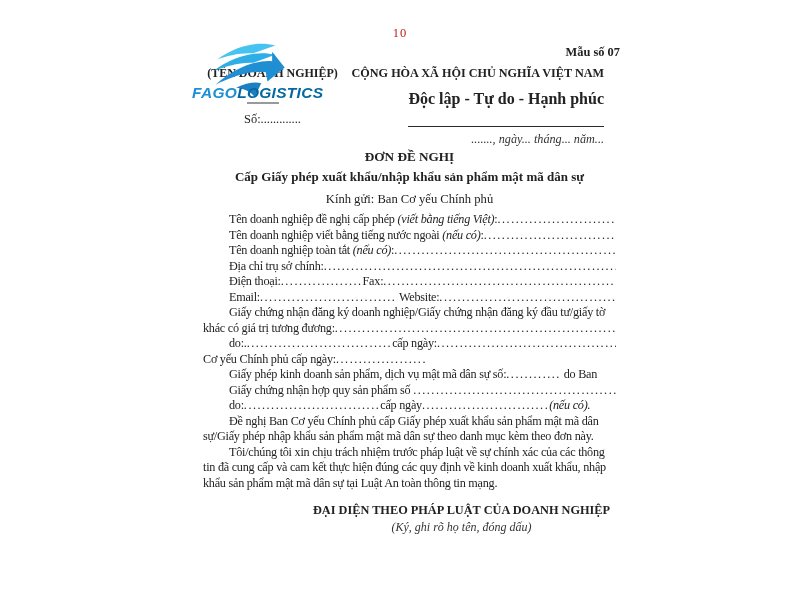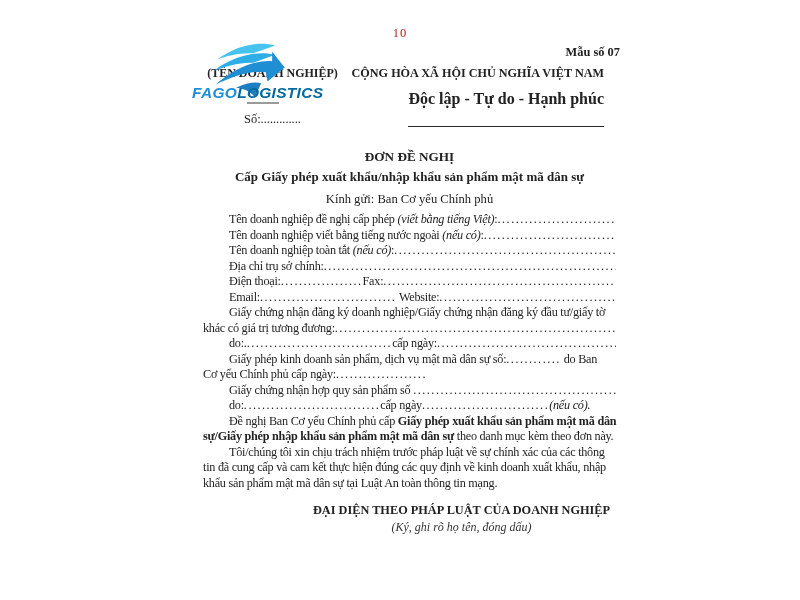--- a/index.html
+++ b/index.html
@@ -65,21 +65,21 @@
 
   
   .form-body {
     position: absolute; left: 203px; top: 212px; width: 413px;
     font-size: 12.2px; letter-spacing: -0.25px; color: #232323;
   }
   .fline { white-space: nowrap; line-height: 15.5px; height: 15.5px; }
   .fline.indent { padding-left: 26px; }
   .fline.clip { overflow: hidden; }
   .s-i { font-style: italic; }
-  .s-b { font-weight: bold; text-align: center; }
+  .s-b { font-weight: normal; text-align: center; }
   .s-d { letter-spacing: 1.5px; }
 
   
   .sig { position: absolute; left: 304px; top: 503px; width: 315px; text-align: center; }
   .sig1 { font-weight: bold; font-size: 12.3px; white-space: nowrap; }
   .sig2 { font-style: italic; font-size: 12px; margin-top: 2px; color: #333; }
 </style>
 </head>
 <body>
 
@@ -102,40 +102,41 @@
     </div>
   </div>
 
   <div class="hleft-so">Số:.............</div>
 
   <div class="hright">
     <div class="country">CỘNG HÒA XÃ HỘI CHỦ NGHĨA VIỆT NAM</div>
     <div class="motto-wrap">
       <span class="motto">Độc lập - Tự do - Hạnh phúc</span>
     </div>
+    <div class="dateline">......., ngày... tháng... năm...</div>
   </div>
 
   <div class="title-block">
     <div class="t1">ĐƠN ĐỀ NGHỊ</div>
     <div class="t2">Cấp Giấy phép xuất khẩu/nhập khẩu sản phẩm mật mã dân sự</div>
     <div class="t3">Kính gửi: Ban Cơ yếu Chính phủ</div>
   </div>
 
   <div class="form-body">
       <div class="fline indent clip"><span class="s-r">Tên doanh nghiệp đề nghị cấp phép </span><span class="s-i">(viết bằng tiếng Việt)</span><span class="s-r">:</span><span class="s-d">......................................................................</span></div>
       <div class="fline indent clip"><span class="s-r">Tên doanh nghiệp viết bằng tiếng nước ngoài </span><span class="s-i">(nếu có)</span><span class="s-r">:</span><span class="s-d">......................................................................</span></div>
       <div class="fline indent clip"><span class="s-r">Tên doanh nghiệp toàn tắt </span><span class="s-i">(nếu có)</span><span class="s-r">:</span><span class="s-d">......................................................................</span></div>
       <div class="fline indent clip"><span class="s-r">Địa chỉ trụ sở chính:</span><span class="s-d">......................................................................</span></div>
       <div class="fline indent clip"><span class="s-r">Điện thoại:</span><span class="s-d">..................</span><span class="s-r">Fax:</span><span class="s-d">......................................................................</span></div>
       <div class="fline indent clip"><span class="s-r">Email:</span><span class="s-d">..............................</span><span class="s-r"> Website:</span><span class="s-d">......................................................................</span></div>
       <div class="fline indent"><span class="s-r">Giấy chứng nhận đăng ký doanh nghiệp/Giấy chứng nhận đăng ký đầu tư/giấy tờ</span></div>
       <div class="fline clip"><span class="s-r">khác có giá trị tương đương:</span><span class="s-d">......................................................................</span></div>
       <div class="fline indent clip"><span class="s-r">do:.</span><span class="s-d">................................</span><span class="s-r">cấp ngày:</span><span class="s-d">......................................................................</span></div>
+      <div class="fline"><span class="s-r">Cơ yếu Chính phủ cấp ngày:</span><span class="s-d">....................</span></div>
       <div class="fline indent"><span class="s-r">Giấy phép kinh doanh sản phẩm, dịch vụ mật mã dân sự số:</span><span class="s-d">............</span><span class="s-r"> do Ban</span></div>
-      <div class="fline"><span class="s-r">Cơ yếu Chính phủ cấp ngày:</span><span class="s-d">....................</span></div>
       <div class="fline indent clip"><span class="s-r">Giấy chứng nhận hợp quy sản phẩm số </span><span class="s-d">......................................................................</span></div>
       <div class="fline indent"><span class="s-r">do:</span><span class="s-d">..............................</span><span class="s-r">cấp ngày</span><span class="s-d">............................</span><span class="s-i">(nếu có).</span></div>
       <div class="fline indent"><span class="s-r">Đề nghị Ban Cơ yếu Chính phủ cấp </span><span class="s-b">Giấy phép xuất khẩu sản phẩm mật mã dân</span></div>
       <div class="fline"><span class="s-b">sự/Giấy phép nhập khẩu sản phẩm mật mã dân sự</span><span class="s-r"> theo danh mục kèm theo đơn này.</span></div>
       <div class="fline indent"><span class="s-r">Tôi/chúng tôi xin chịu trách nhiệm trước pháp luật về sự chính xác của các thông</span></div>
       <div class="fline"><span class="s-r">tin đã cung cấp và cam kết thực hiện đúng các quy định về kinh doanh xuất khẩu, nhập</span></div>
       <div class="fline"><span class="s-r">khẩu sản phẩm mật mã dân sự tại Luật An toàn thông tin mạng.</span></div>
     </div>
 
   <div class="sig">

